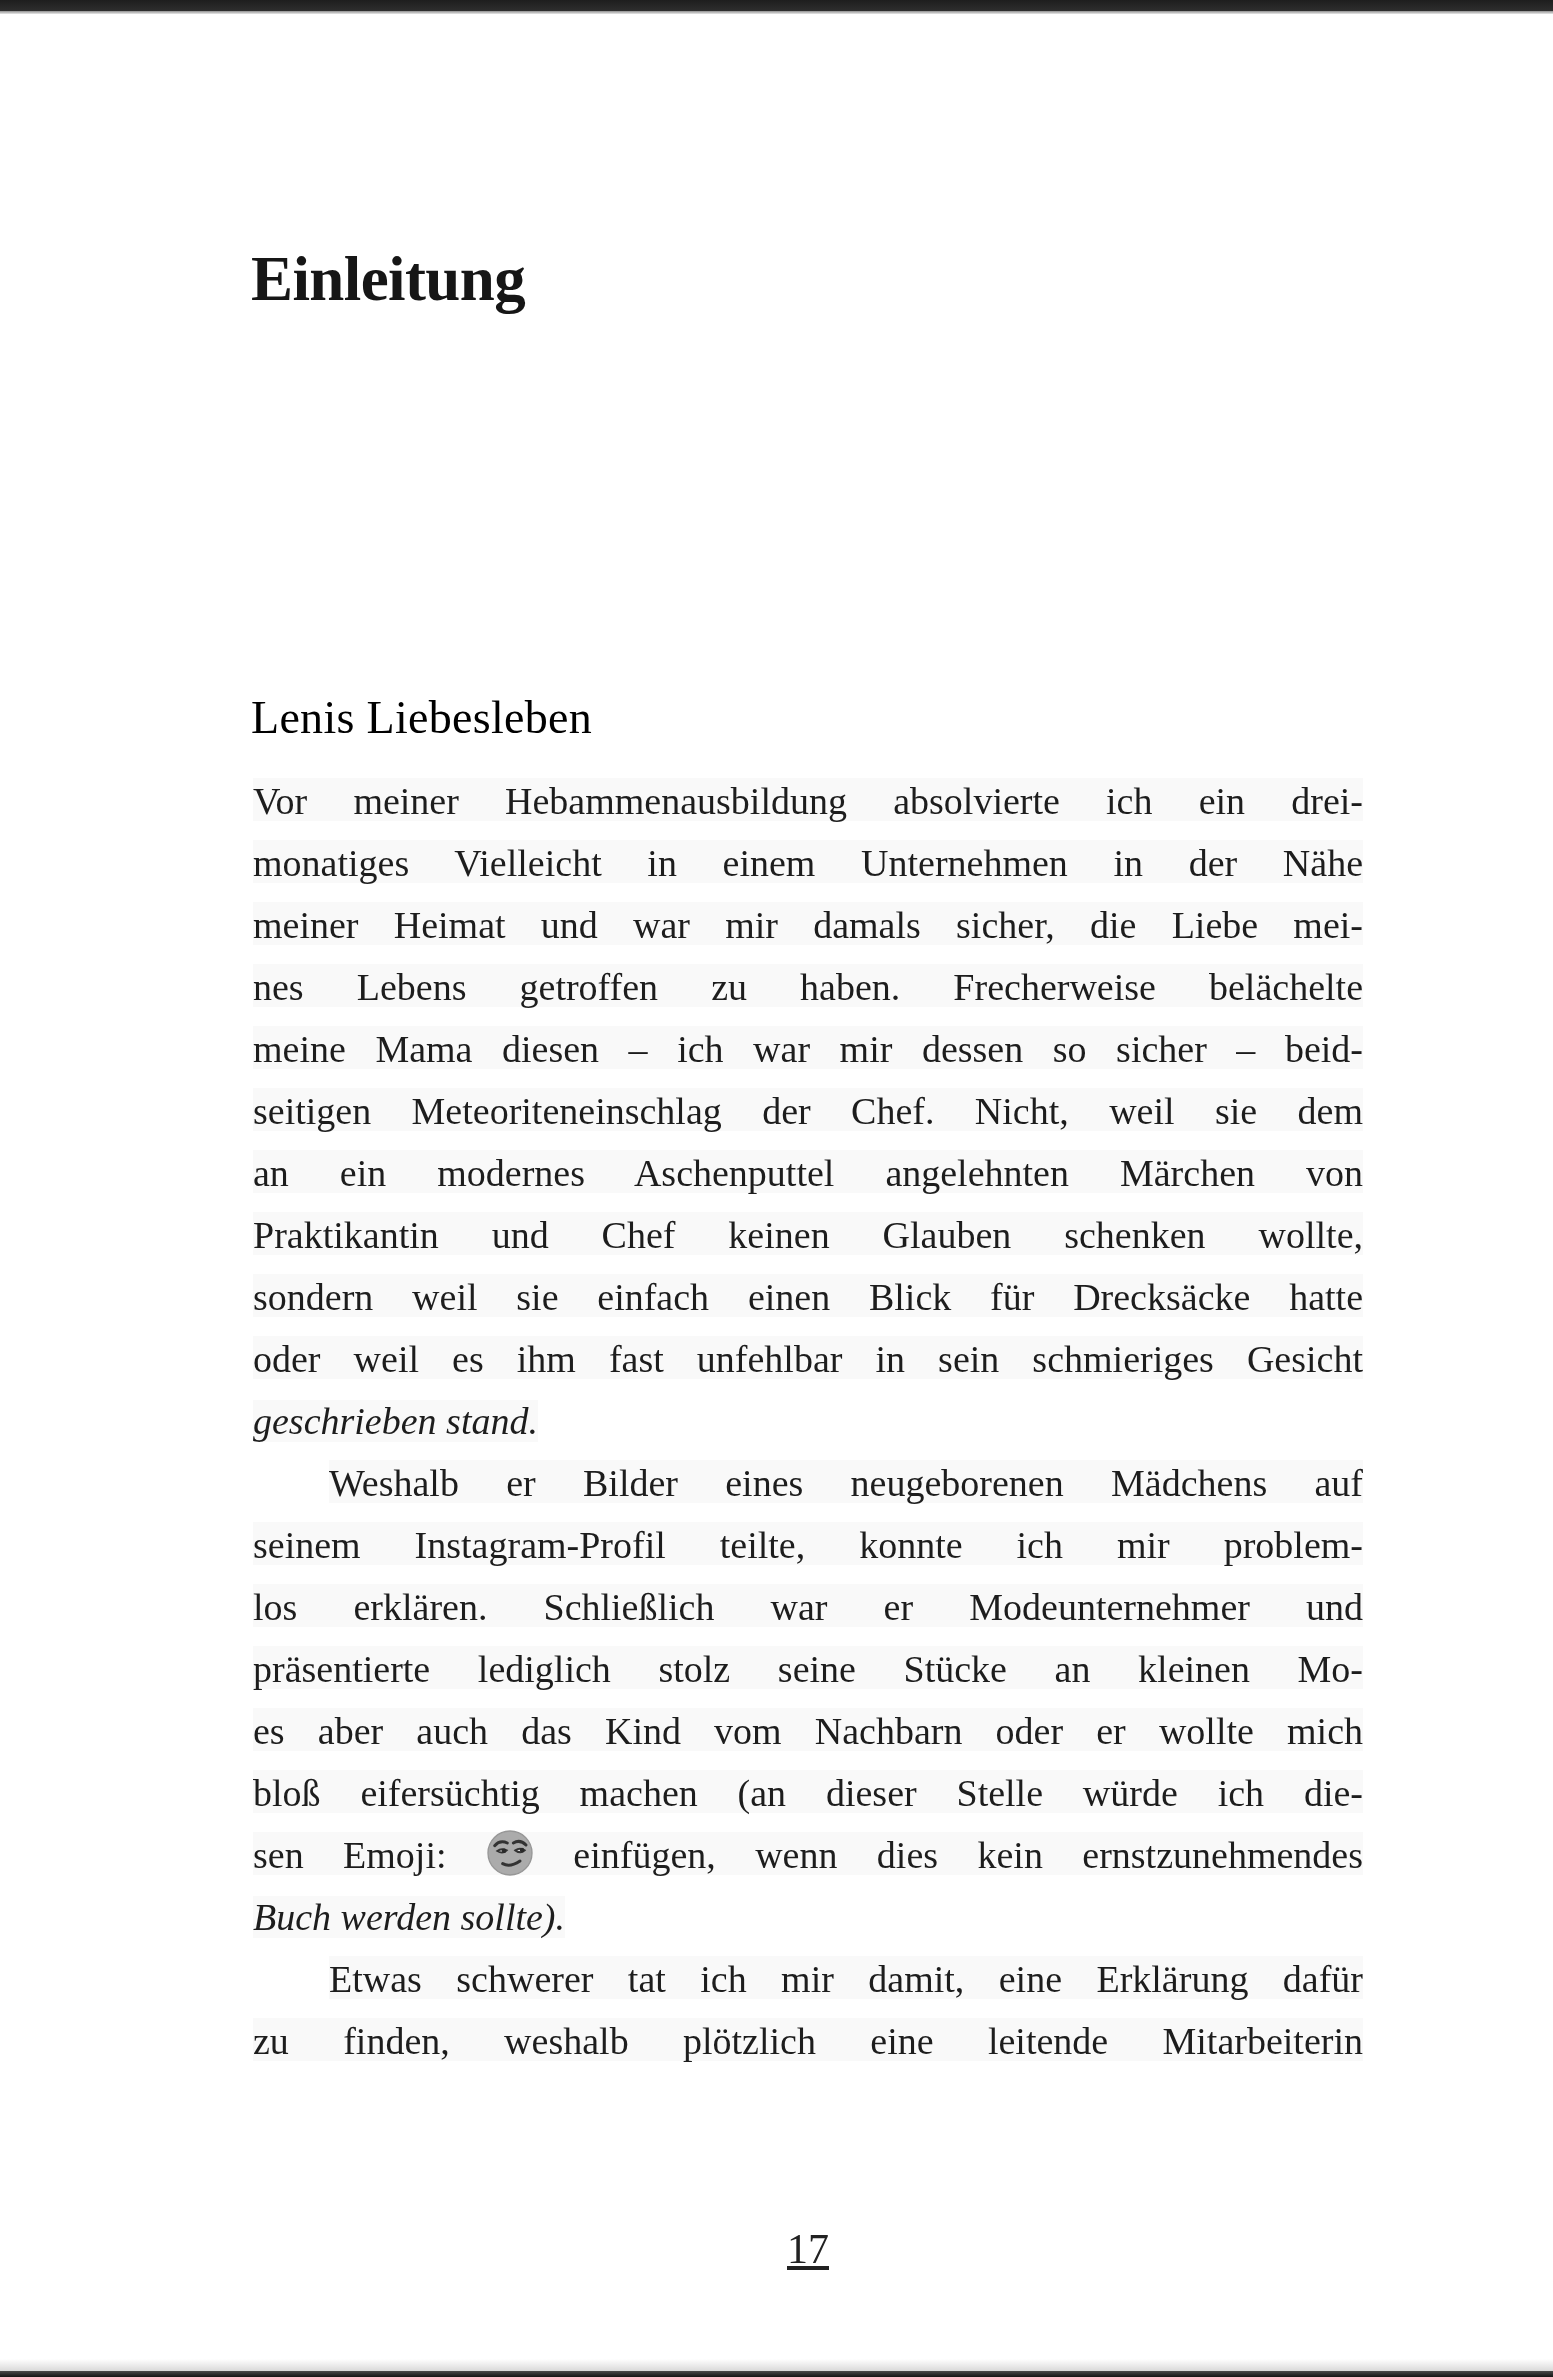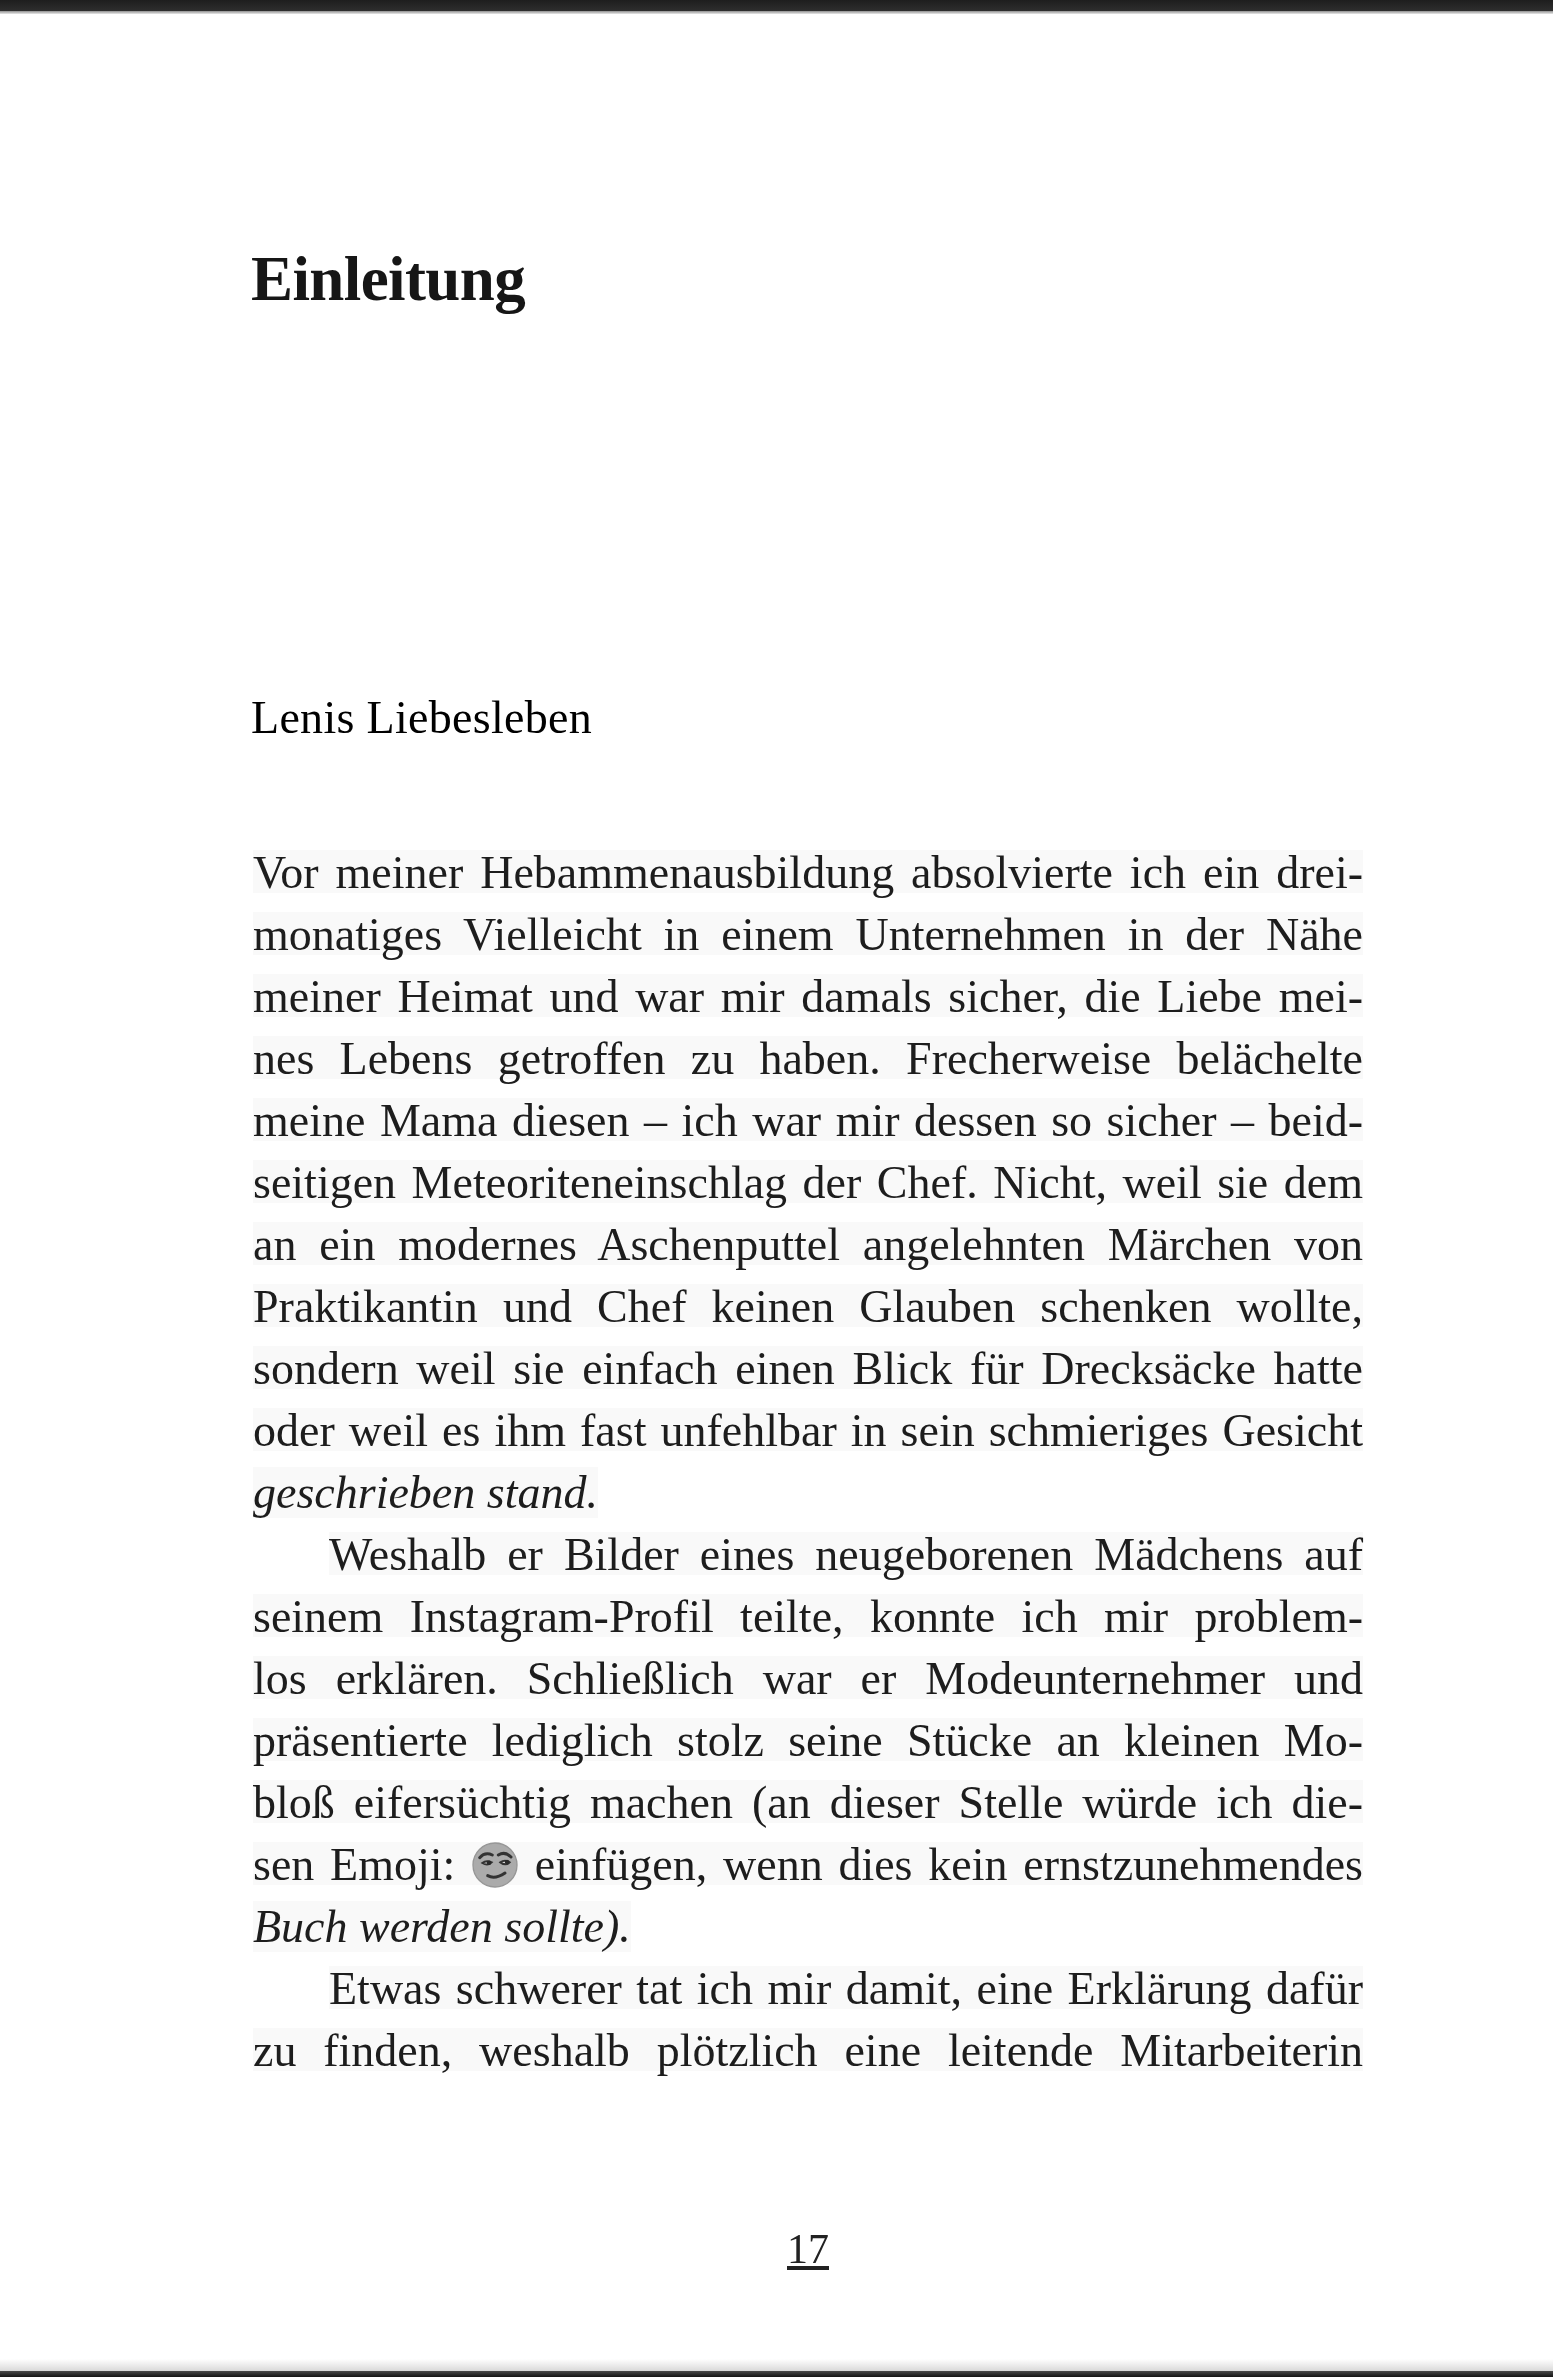--- a/index.html
+++ b/index.html
@@ -51,23 +51,23 @@
     font-size: 46px;
     font-weight: 400;
     letter-spacing: 0.3px;
     line-height: 1.1;
     color: #000000;
   }
 
   
   .body-text {
     position: absolute;
-    left: 253px; top: 842px;
+    left: 253px; top: 770px;
     width: 1110px;
-    font-size: 46px;
+    font-size: 38px;
     line-height: 62px;
     color: #1d1d1d;
   }
   .text-line {
     text-align: justify;
     text-align-last: justify;
     
     background: linear-gradient(rgba(0,0,0,0.025), rgba(0,0,0,0.025)) 0 7.8px / 100% 43px no-repeat;
     white-space: normal;
   }
@@ -121,20 +121,21 @@
     <div class="text-line">seitigen Meteoriteneinschlag der Chef. Nicht, weil sie dem</div>
     <div class="text-line">an ein modernes Aschenputtel angelehnten Märchen von</div>
     <div class="text-line">Praktikantin und Chef keinen Glauben schenken wollte,</div>
     <div class="text-line">sondern weil sie einfach einen Blick für Drecksäcke hatte</div>
     <div class="text-line">oder weil es ihm fast unfehlbar in sein schmieriges Gesicht</div>
     <div class="text-line para-end"><span class="band">geschrieben stand.</span></div>
     <div class="text-line indent-first">Weshalb er Bilder eines neugeborenen Mädchens auf</div>
     <div class="text-line">seinem Instagram-Profil teilte, konnte ich mir problem-</div>
     <div class="text-line">los erklären. Schließlich war er Modeunternehmer und</div>
     <div class="text-line">präsentierte lediglich stolz seine Stücke an kleinen Mo-</div>
+    <div class="text-line">es aber auch das Kind vom Nachbarn oder er wollte mich</div>
     <div class="text-line">bloß eifersüchtig machen (an dieser Stelle würde ich die-</div>
     <div class="text-line"><span class="band">sen Emoji: </span><svg class="emoji" viewBox="0 0 72 72" xmlns="http://www.w3.org/2000/svg">
     <circle cx="36" cy="36" r="33" fill="#ababab"></circle>
     <circle cx="36" cy="36" r="33" fill="none" stroke="#979797" stroke-width="2"></circle>
 
     <path d="M13 25 Q21 16 32 21" fill="none" stroke="#333333" stroke-width="4.5" stroke-linecap="round"></path>
     <path d="M41 21 Q51 15 60 24" fill="none" stroke="#333333" stroke-width="4.5" stroke-linecap="round"></path>
 
     <path d="M17 33 Q23 28 31 32 Q25 38 17 33 Z" fill="#f0f0f0" stroke="#333333" stroke-width="3"></path>
     <path d="M44 32 Q51 27 58 32 Q52 38 44 32 Z" fill="#f0f0f0" stroke="#333333" stroke-width="3"></path>

